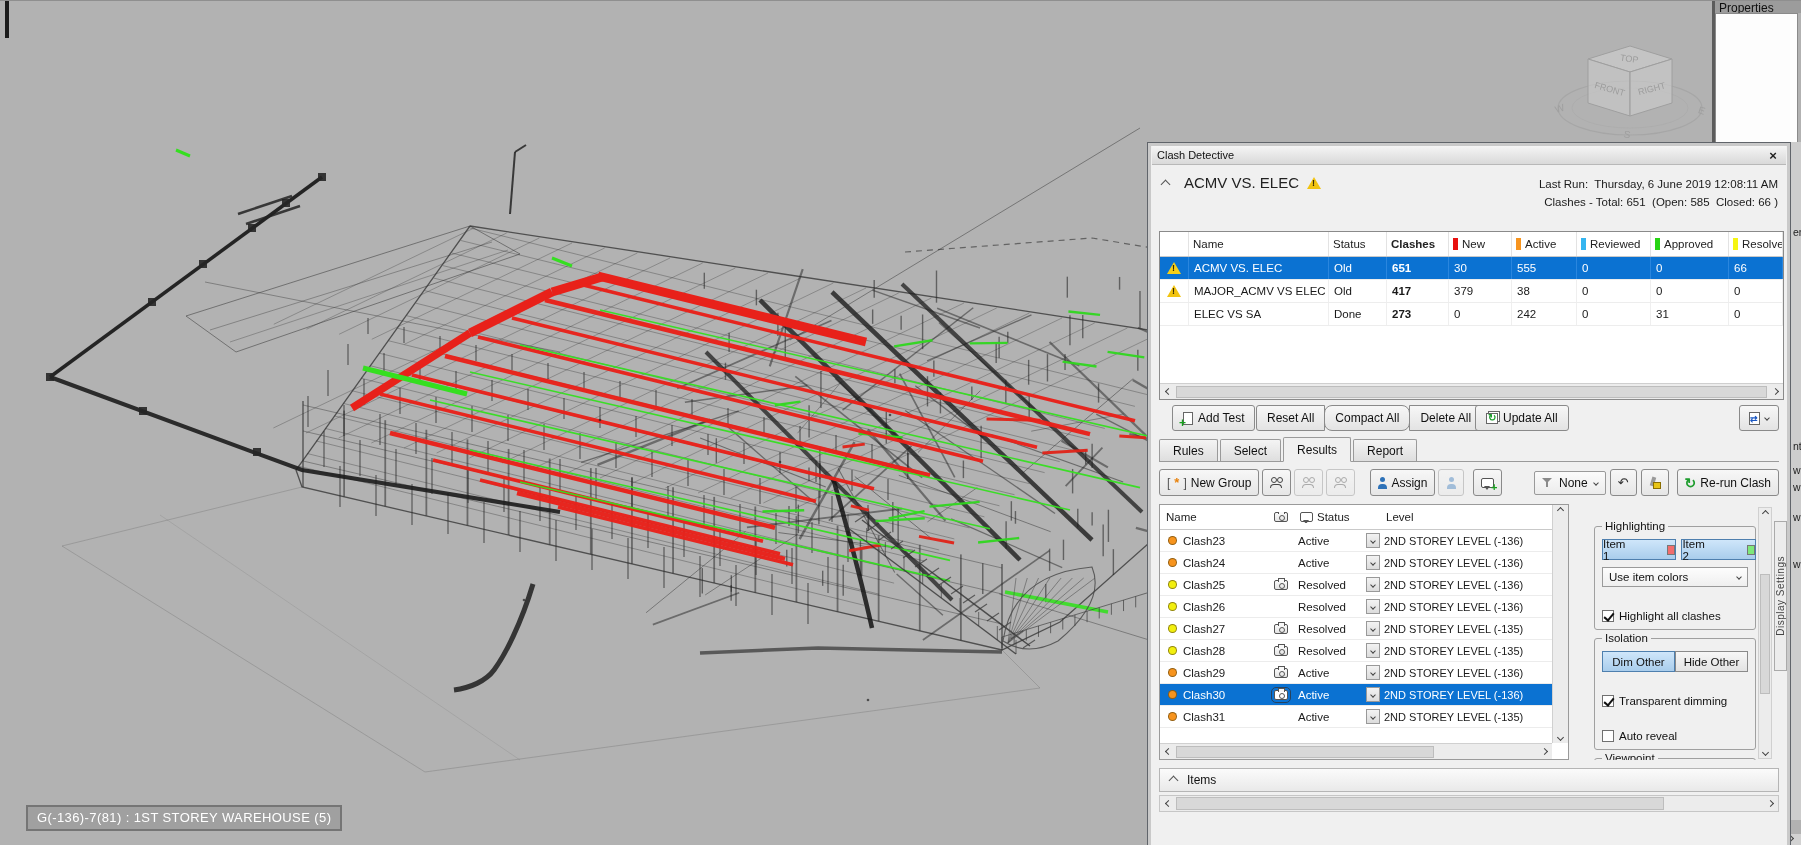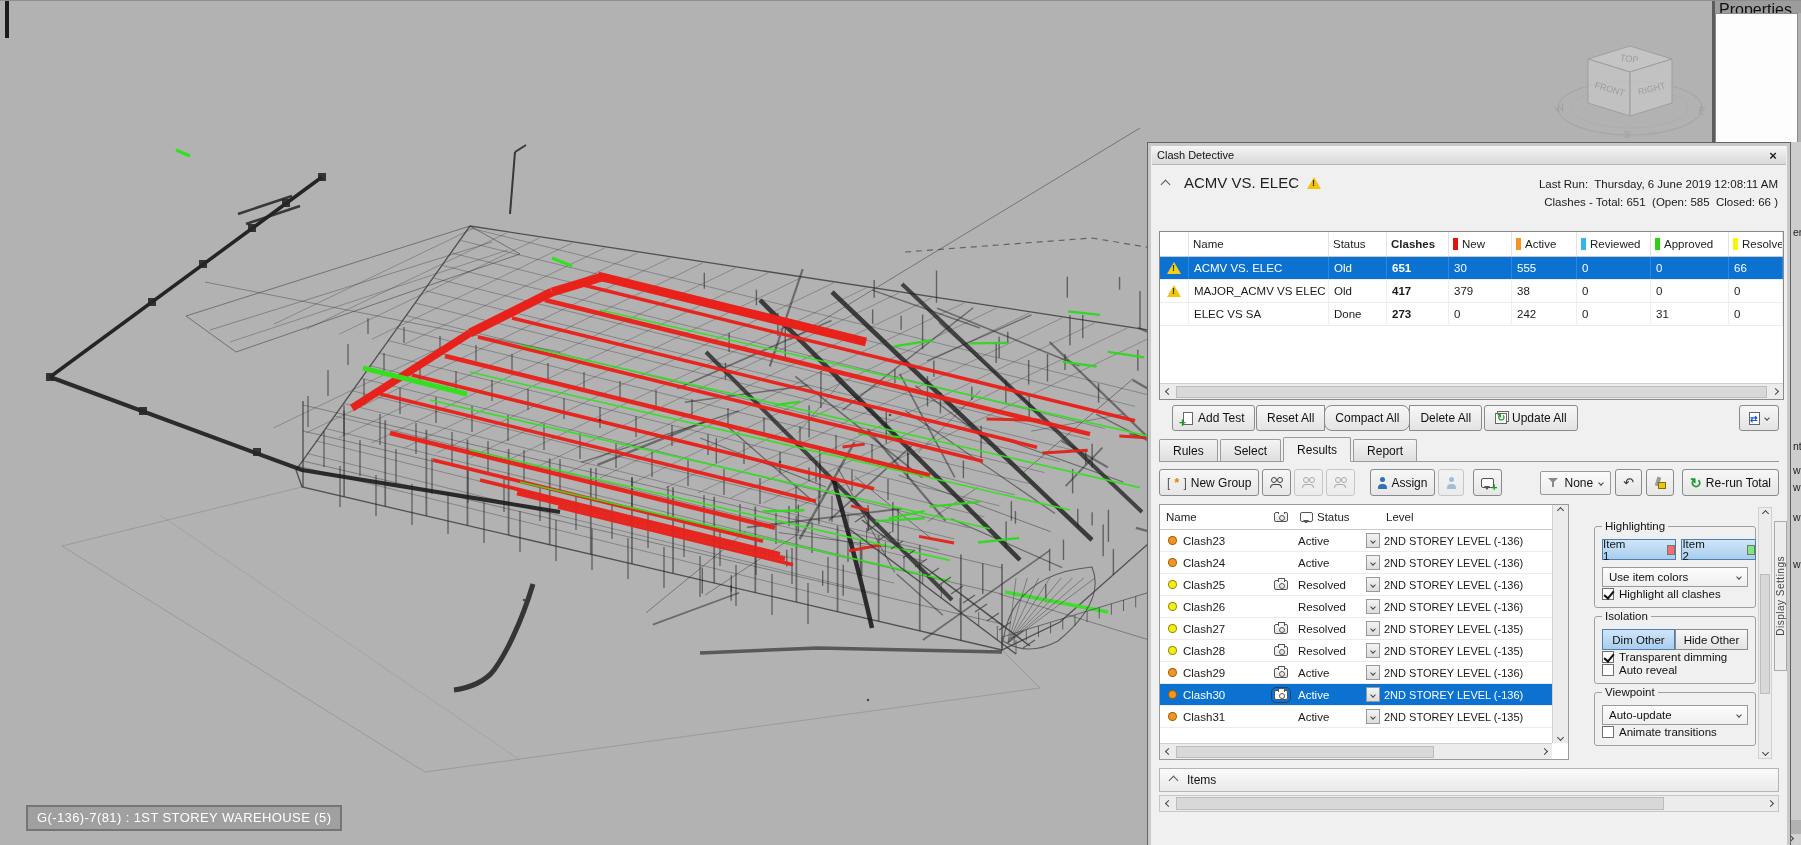--- a/index.html
+++ b/index.html
@@ -12,21 +12,21 @@
   #scene { position:absolute; left:0; top:0; z-index:0; }
   #viewcube { position:absolute; left:1552px; top:28px; z-index:1; opacity:.55; }
   #vp-tooltip { position:absolute; left:26px; top:805px; z-index:3; background:#a0a0a0; border:2px solid #757575;
     color:#fff; font-size:13px; letter-spacing:.4px; padding:3px 9px 4px; z-index:3; }
   .dark-sliver-v { position:absolute; left:5px; top:0; width:4px; height:38px; background:#1b1b1b; z-index:2; }
 
   
   #props { position:absolute; left:1712px; top:0; width:89px; height:390px; z-index:2; }
   #props .p-edge { position:absolute; left:0; top:0; width:3px; height:390px; background:#5c5c5c; }
   #props .p-title { position:absolute; left:3px; top:0; width:86px; height:13px; background:#9c9c9c; color:#101010;
-    font-size:16px; padding:1px 0 0 4px; }
+    font-size:12px; padding:1px 0 0 4px; }
   #props .p-body { position:absolute; left:3px; top:13px; width:83px; height:377px; background:#fdfdfd; border:1px solid #8a8a8a; }
 
   
   #edge-strip { position:absolute; left:1790px; top:142px; width:11px; height:678px; background:#cdcdcd; z-index:4;
     border-left:1px solid #6f6f6f; font-size:10.5px; color:#222; overflow:hidden; }
   #edge-strip span { position:absolute; left:2px; }
 
   
   #br-line { position:absolute; left:1712px; top:820px; width:4px; height:25px; background:#ececec; z-index:2; }
   #br-corner { position:absolute; left:1744px; top:834px; width:57px; height:11px; background:#d2d2d2; z-index:2; }
@@ -153,21 +153,21 @@
     display:flex; flex-direction:column; align-items:center; justify-content:space-between; padding:3px 0; }
   #rgrid .hscroll { position:absolute; left:0; right:16px; bottom:0; height:16px; background:#ececec; border-top:1px solid #d0d0d0;
     display:flex; align-items:center; }
   #rgrid .hscroll .sb-btn { width:16px; display:flex; justify-content:center; }
   #rgrid .hscroll .sb-thumb { height:12px; width:258px; background:#d8d8d8; border:1px solid #bdbdbd; }
 
   
   #sidepanel { position:absolute; left:442px; top:339px; width:162px; height:256px; overflow:hidden; }
   .fieldset { position:relative; border:1px solid #a0a0a0; border-radius:3px; padding:12px 7px 7px; margin-bottom:8px; }
   .fieldset > .legend { position:absolute; top:-7px; left:7px; background:#f0f0f0; padding:0 3px; font-size:11.5px; color:#111; }
-  .fieldset .row { display:flex; align-items:center; gap:5px; margin-top:1px; }
+  .fieldset .row { display:flex; align-items:center; gap:5px; margin-top:23px; }
   .tgl { flex:1; height:21px; display:flex; align-items:center; justify-content:center; gap:5px; font-size:11.5px; color:#111;
     background:linear-gradient(#f7f7f7,#e3e3e3); border:1px solid #8a8a8a; }
   .tgl.on { background:linear-gradient(#cfe6fa,#a9cdec); border-color:#4e7fae;gap:40px; }
   .swatch { width:10px; height:10px; border:1px solid #777; }
   .sel-box { height:20px; display:flex; align-items:center; justify-content:space-between; background:linear-gradient(#fdfdfd,#efefef);
     border:1px solid #9a9a9a; font-size:11.5px; color:#111; padding:0 6px; margin-top:7px; }
   .cb { width:12px; height:12px; background:#fff; border:1px solid #707070; position:relative; flex:0 0 12px; }
   .cb.checked::after { content:""; position:absolute; left:3px; top:0; width:4px; height:8px;
     border:solid #111; border-width:0 2px 2px 0; transform:rotate(40deg); }
   .cb-label { font-size:11.5px; color:#111; white-space:nowrap; }
@@ -737,21 +737,21 @@
       <div id="actions">
         <button class="btn" style="position:absolute;left:13px">
           <span class="ico-doc"></span>
           <span>Add Test</span>
         </button>
         <div class="grp" style="left:97px">
           <button class="btn">Reset All</button>
           <button class="btn">Compact All</button>
           <button class="btn">Delete All</button>
         </div>
-        <button class="btn" style="position:absolute;left:325px">
+        <button class="btn" style="position:absolute;left:316px">
           <span class="ico-pages"></span>
           <span>Update All</span>
         </button>
         <button class="btn" style="position:absolute;right:0;width:40px;padding:0 6px">
           <span class="ico-export"></span>
           <span class="chv down" style="width:4px;height:4px"></span>
         </button>
       </div>
 
       <div id="tabs">
@@ -802,21 +802,21 @@
             <span class="chv down" style="width:4px;height:4px"></span>
           </div>
           <button class="tbtn">
               <span class="undo-g">↶</span>
             </button>
           <button class="tbtn">
               <span class="hl-ico"></span>
             </button>
           <button class="tbtn" style="margin-left:4px">
             <span class="refr">↻</span>
-            <span>Re-run Total</span>
+            <span>Re-run Clash</span>
           </button>
         </div>
       </div>
 
       <div id="rgrid">
         <div class="g-head">
           <div class="c" style="width:108px">Name</div>
           <div class="c" style="width:26px;justify-content:center">
               <span class="cam"></span>
             </div>

